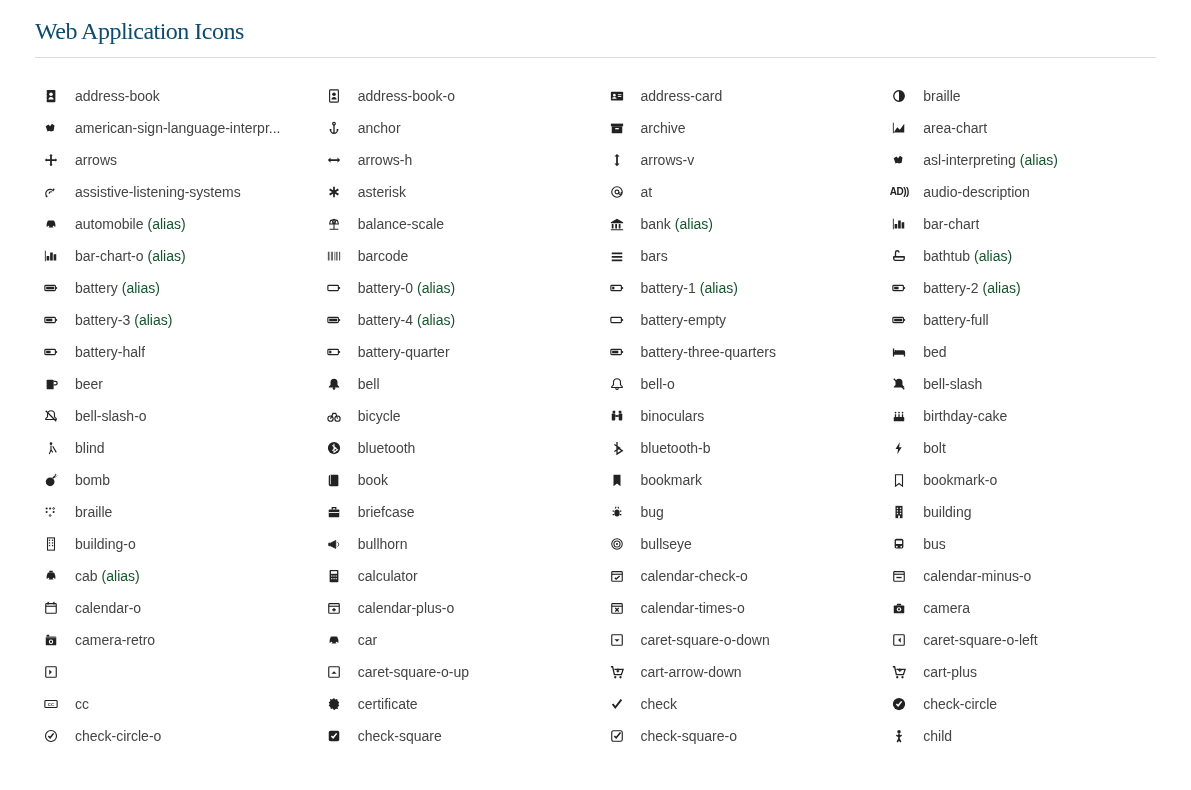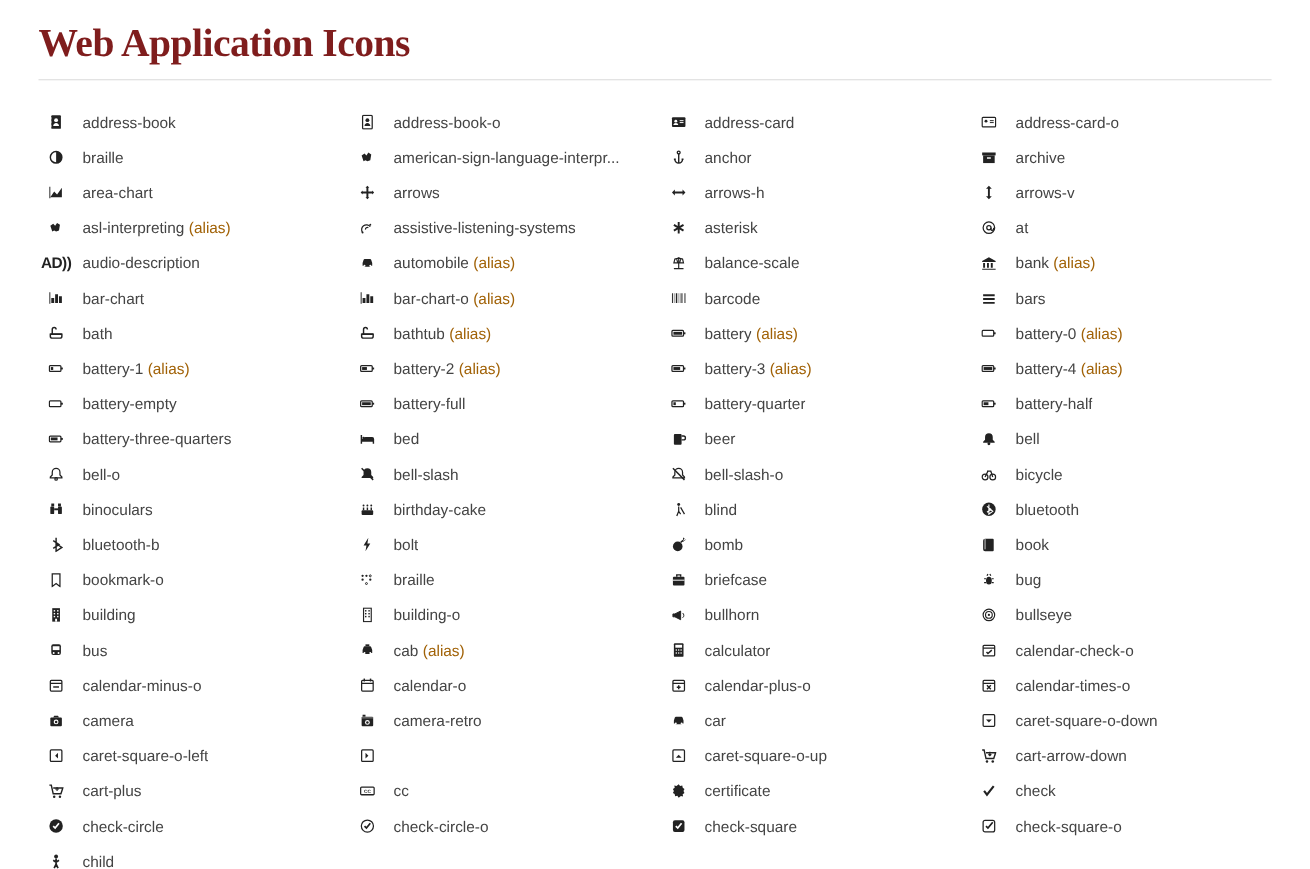--- a/index.html
+++ b/index.html
@@ -6,23 +6,23 @@
     font-family: "Helvetica Neue", Helvetica, Arial, sans-serif;
     margin: 0;
     padding: 0 35px 30px 35px;
     background: #fff;
     color: #333;
     width: 1191px;
     box-sizing: border-box;
   }
   h1 {
     font-family: Georgia, "Times New Roman", serif;
-    font-weight: 700;
-    font-size: 36px;
-    color: #7f1d1d;
+    font-weight: 400;
+    font-size: 24px;
+    color: #0c4a6e;
     margin: 18px 0 12px 0;
     letter-spacing: -0.5px;
   }
   .rule {
     border: none;
     border-top: 1px solid #ddd;
     margin: 0 0 22px 0;
   }
   .grid {
     display: grid;
@@ -52,21 +52,21 @@
   .ico svg {
     display: block;
   }
   .label {
     white-space: nowrap;
     overflow: hidden;
     text-overflow: ellipsis;
     max-width: 220px;
   }
   .alias {
-    color: #a16207;
+    color: #14532d;
     margin-left: 4px;
   }
 </style>
 </head>
 <body>
 
 <h1>Web Application Icons</h1>
 <hr class="rule">
 <div class="grid" id="icon-grid">
     <div class="item">
@@ -100,31 +100,20 @@
           <path d="M2.5 11c0-1.2 1-2 2.5-2s2.5 .8 2.5 2z" fill="#fff"></path>
           <rect x="9" y="6" width="4" height="1" fill="#fff"></rect>
           <rect x="9" y="8" width="4" height="1" fill="#fff"></rect>
         </svg>
       </span>
       <span class="label">address-card</span>
     </div>
     <div class="item">
       <span class="ico">
         <svg width="14" height="14" viewBox="0 0 16 16" fill="currentColor">
-          <rect x="1" y="3" width="14" height="10" rx="1" fill="none" stroke="currentColor" stroke-width="1.3"></rect>
-          <circle cx="5" cy="7" r="1.5"></circle>
-          <rect x="9" y="6" width="4" height="1"></rect>
-          <rect x="9" y="8" width="4" height="1"></rect>
-        </svg>
-      </span>
-      <span class="label">address-card-o</span>
-    </div>
-    <div class="item">
-      <span class="ico">
-        <svg width="14" height="14" viewBox="0 0 16 16" fill="currentColor">
           <circle cx="8" cy="8" r="6" fill="none" stroke="currentColor" stroke-width="1.5"></circle>
           <path d="M8 2a6 6 0 0 1 0 12z"></path>
         </svg>
       </span>
       <span class="label">braille</span>
     </div>
     <div class="item">
       <span class="ico">
         <svg width="14" height="14" viewBox="0 0 16 16" fill="currentColor">
           <path d="M2 6l3-2 2 2 2-3 3 2-1 6-3 1-2-1-2 1z"></path>
@@ -215,21 +204,21 @@
         <svg width="14" height="14" viewBox="0 0 16 16" fill="currentColor">
           <circle cx="8" cy="8" r="6" fill="none" stroke="currentColor" stroke-width="1.3"></circle>
           <circle cx="8" cy="8" r="2.2" fill="none" stroke="currentColor" stroke-width="1.3"></circle>
           <path d="M10.2 8v1.5c0 .8.5 1.3 1.2 1.3 1 0 1.6-1 1.6-2.8" fill="none" stroke="currentColor" stroke-width="1.3"></path>
         </svg>
       </span>
       <span class="label">at</span>
     </div>
     <div class="item">
       <span class="ico">
-        <span style="font-size:14px;font-weight:bold;letter-spacing:-0.5px">AD))</span>
+        <span style="font-size:10px;font-weight:bold;letter-spacing:-0.5px">AD))</span>
       </span>
       <span class="label">audio-description</span>
     </div>
     <div class="item">
       <span class="ico">
         <svg width="14" height="14" viewBox="0 0 16 16" fill="currentColor">
           <path d="M3 8l1-3c.3-.8.8-1 1.5-1h5c.7 0 1.2.2 1.5 1l1 3v3h-2v1H5v-1H3z"></path>
           <circle cx="5" cy="11" r="1" fill="#fff"></circle>
           <circle cx="11" cy="11" r="1" fill="#fff"></circle>
         </svg>
@@ -288,29 +277,20 @@
       </span>
       <span class="label">bars</span>
     </div>
     <div class="item">
       <span class="ico">
         <svg width="14" height="14" viewBox="0 0 16 16" fill="currentColor">
           <path d="M2 9h12v2a2 2 0 0 1-2 2H4a2 2 0 0 1-2-2zM4 9V4a2 2 0 0 1 4 0" fill="none" stroke="currentColor" stroke-width="1.5"></path>
           <rect x="2" y="8" width="12" height="1.5"></rect>
         </svg>
       </span>
-      <span class="label">bath</span>
-    </div>
-    <div class="item">
-      <span class="ico">
-        <svg width="14" height="14" viewBox="0 0 16 16" fill="currentColor">
-          <path d="M2 9h12v2a2 2 0 0 1-2 2H4a2 2 0 0 1-2-2zM4 9V4a2 2 0 0 1 4 0" fill="none" stroke="currentColor" stroke-width="1.5"></path>
-          <rect x="2" y="8" width="12" height="1.5"></rect>
-        </svg>
-      </span>
       <span class="label">bathtub</span>
       <span class="alias">(alias)</span>
     </div>
     <div class="item">
       <span class="ico">
         <svg width="14" height="14" viewBox="0 0 16 16" fill="currentColor">
           <rect x="1" y="5" width="12" height="6" rx="1" fill="none" stroke="currentColor" stroke-width="1.3"></rect>
           <rect x="13" y="7" width="2" height="2"></rect>
           <rect x="2.5" y="6.5" width="9" height="3"></rect>
         </svg>
@@ -389,34 +369,34 @@
           <rect x="2.5" y="6.5" width="9" height="3"></rect>
         </svg>
       </span>
       <span class="label">battery-full</span>
     </div>
     <div class="item">
       <span class="ico">
         <svg width="14" height="14" viewBox="0 0 16 16" fill="currentColor">
           <rect x="1" y="5" width="12" height="6" rx="1" fill="none" stroke="currentColor" stroke-width="1.3"></rect>
           <rect x="13" y="7" width="2" height="2"></rect>
+          <rect x="2.5" y="6.5" width="5" height="3"></rect>
+        </svg>
+      </span>
+      <span class="label">battery-half</span>
+    </div>
+    <div class="item">
+      <span class="ico">
+        <svg width="14" height="14" viewBox="0 0 16 16" fill="currentColor">
+          <rect x="1" y="5" width="12" height="6" rx="1" fill="none" stroke="currentColor" stroke-width="1.3"></rect>
+          <rect x="13" y="7" width="2" height="2"></rect>
           <rect x="2.5" y="6.5" width="2.5" height="3"></rect>
         </svg>
       </span>
       <span class="label">battery-quarter</span>
-    </div>
-    <div class="item">
-      <span class="ico">
-        <svg width="14" height="14" viewBox="0 0 16 16" fill="currentColor">
-          <rect x="1" y="5" width="12" height="6" rx="1" fill="none" stroke="currentColor" stroke-width="1.3"></rect>
-          <rect x="13" y="7" width="2" height="2"></rect>
-          <rect x="2.5" y="6.5" width="5" height="3"></rect>
-        </svg>
-      </span>
-      <span class="label">battery-half</span>
     </div>
     <div class="item">
       <span class="ico">
         <svg width="14" height="14" viewBox="0 0 16 16" fill="currentColor">
           <rect x="1" y="5" width="12" height="6" rx="1" fill="none" stroke="currentColor" stroke-width="1.3"></rect>
           <rect x="13" y="7" width="2" height="2"></rect>
           <rect x="2.5" y="6.5" width="7" height="3"></rect>
         </svg>
       </span>
       <span class="label">battery-three-quarters</span>
@@ -554,20 +534,28 @@
       <span class="label">bomb</span>
     </div>
     <div class="item">
       <span class="ico">
         <svg width="14" height="14" viewBox="0 0 16 16" fill="currentColor">
           <path d="M3 2h9a1 1 0 0 1 1 1v11a1 1 0 0 1-1 1H4a2 2 0 0 1-2-2V4a2 2 0 0 1 2-2z"></path>
           <path d="M4 2v11" stroke="#fff" stroke-width=".8"></path>
         </svg>
       </span>
       <span class="label">book</span>
+    </div>
+    <div class="item">
+      <span class="ico">
+        <svg width="14" height="14" viewBox="0 0 16 16" fill="currentColor">
+          <path d="M4 2h8v13l-4-3-4 3z"></path>
+        </svg>
+      </span>
+      <span class="label">bookmark</span>
     </div>
     <div class="item">
       <span class="ico">
         <svg width="14" height="14" viewBox="0 0 16 16" fill="currentColor">
           <path d="M4 2h8v13l-4-3-4 3z" fill="none" stroke="currentColor" stroke-width="1.3"></path>
         </svg>
       </span>
       <span class="label">bookmark-o</span>
     </div>
     <div class="item">

